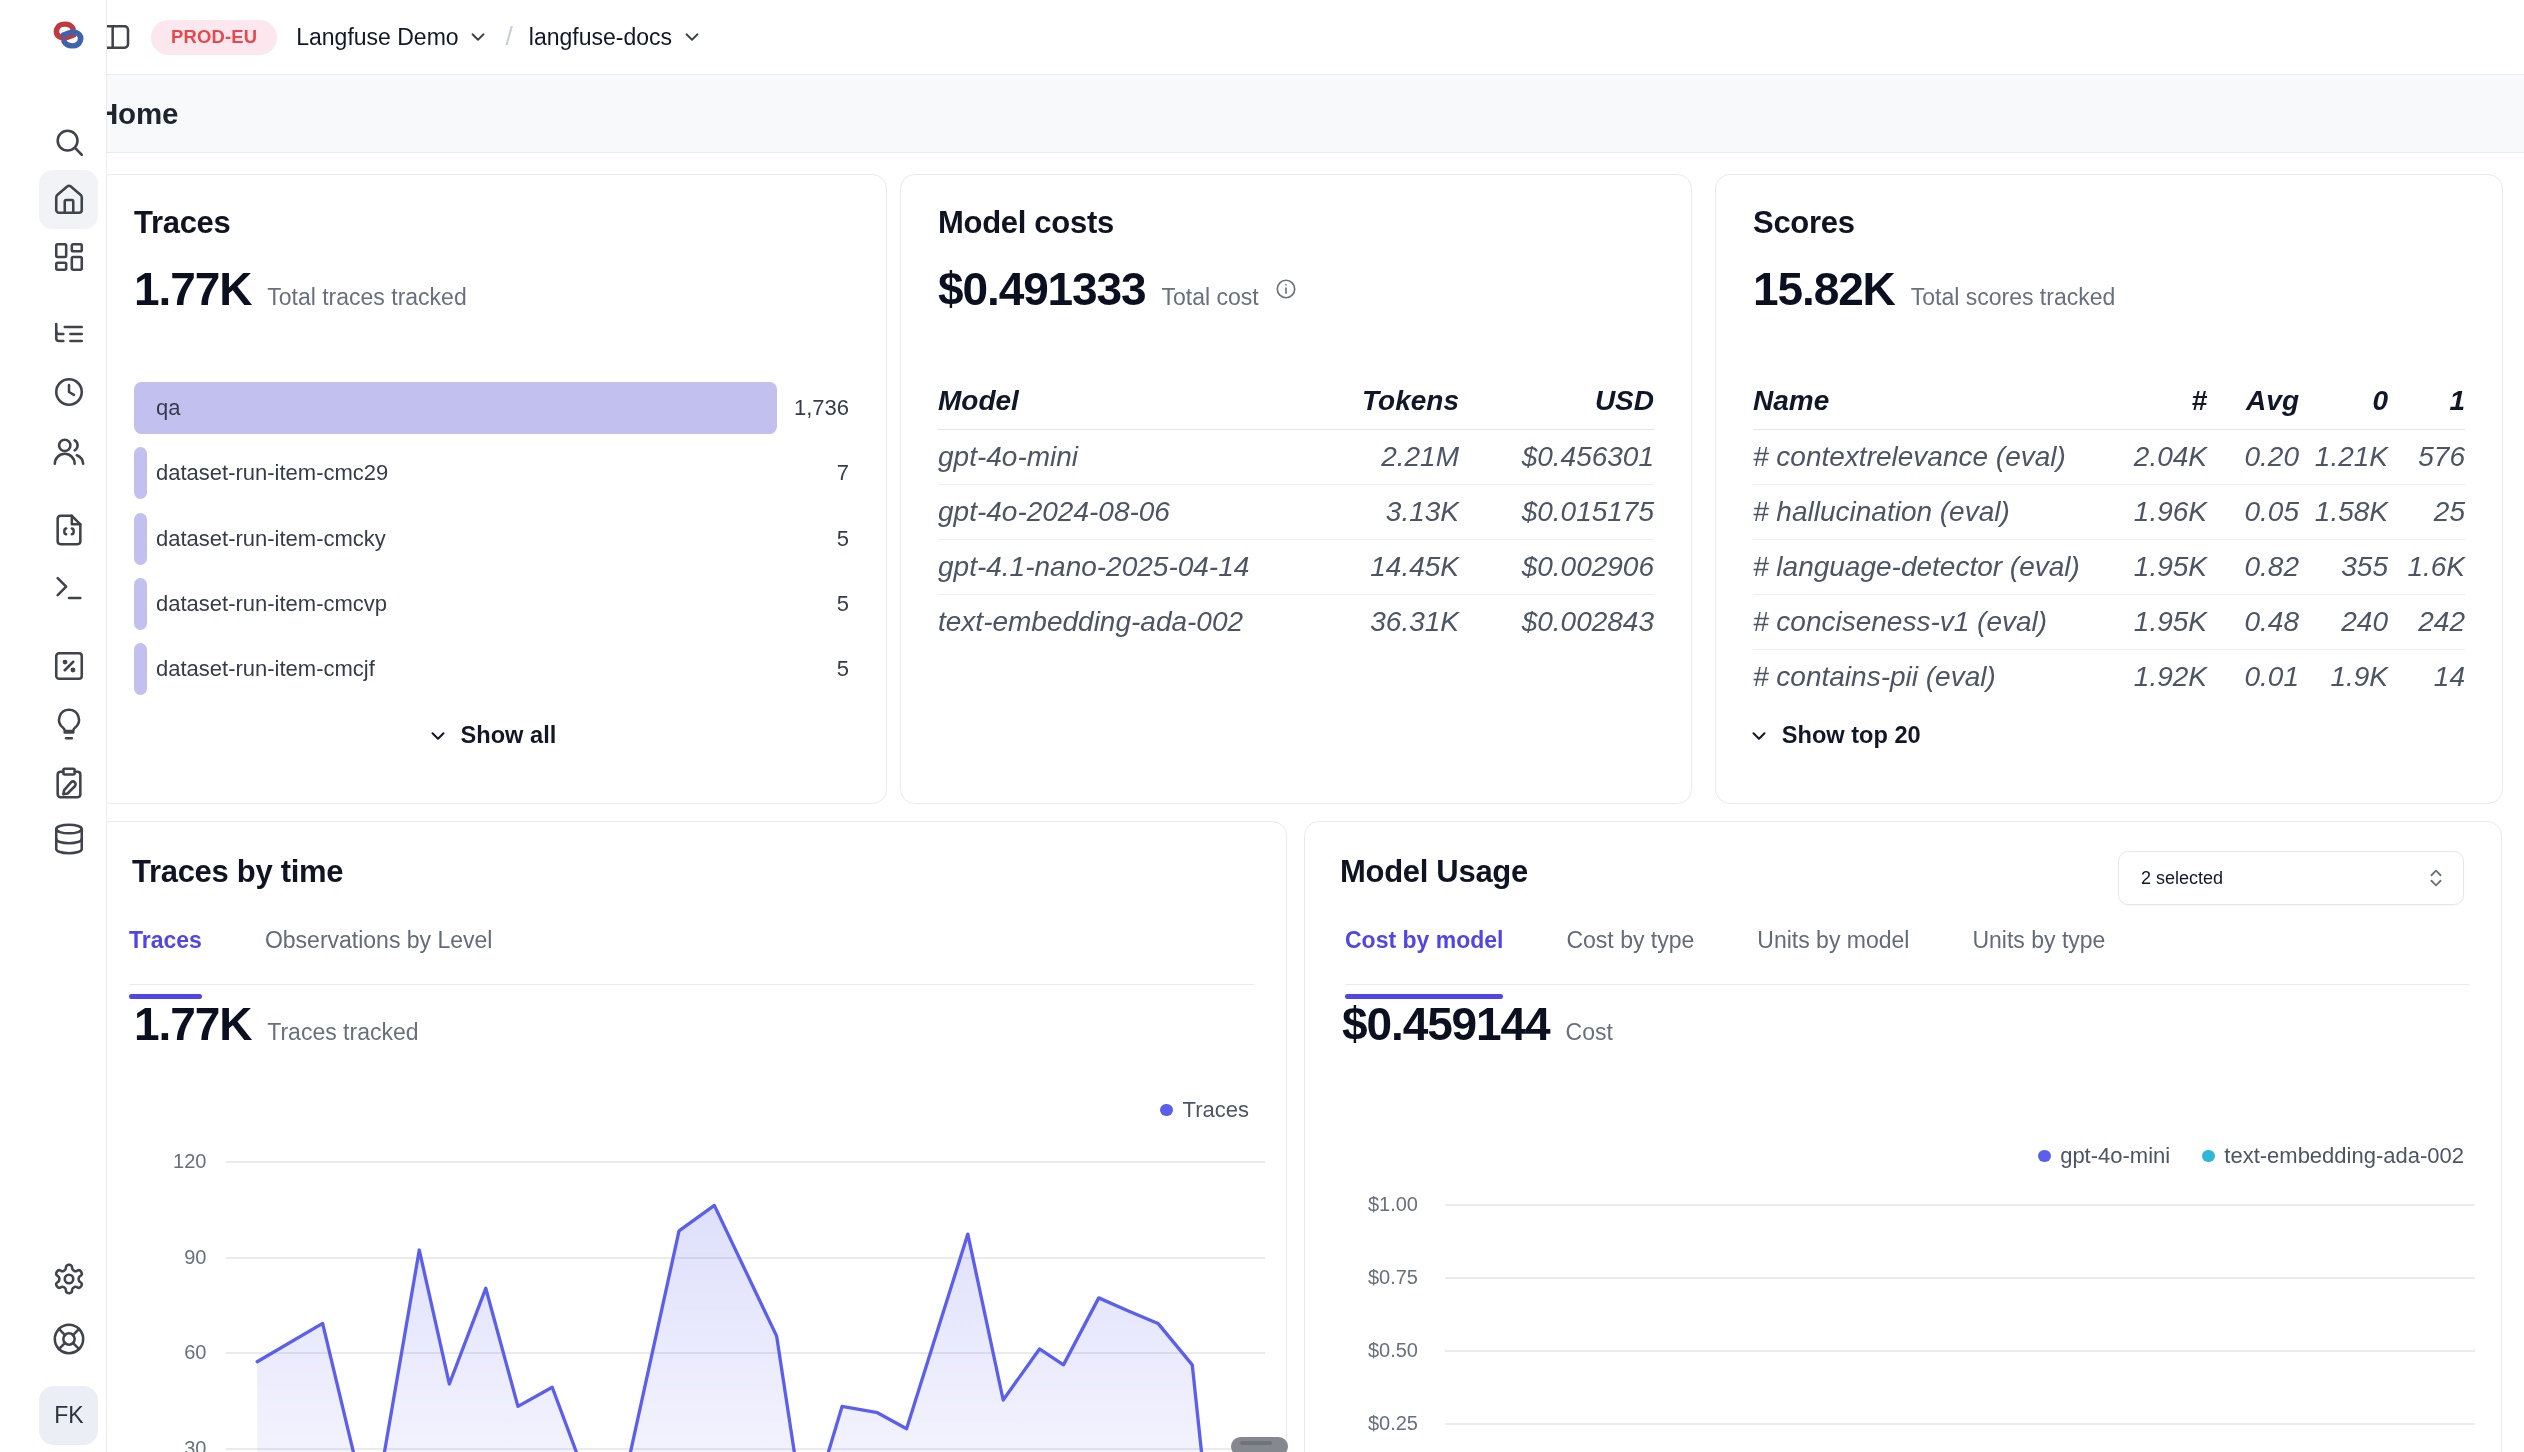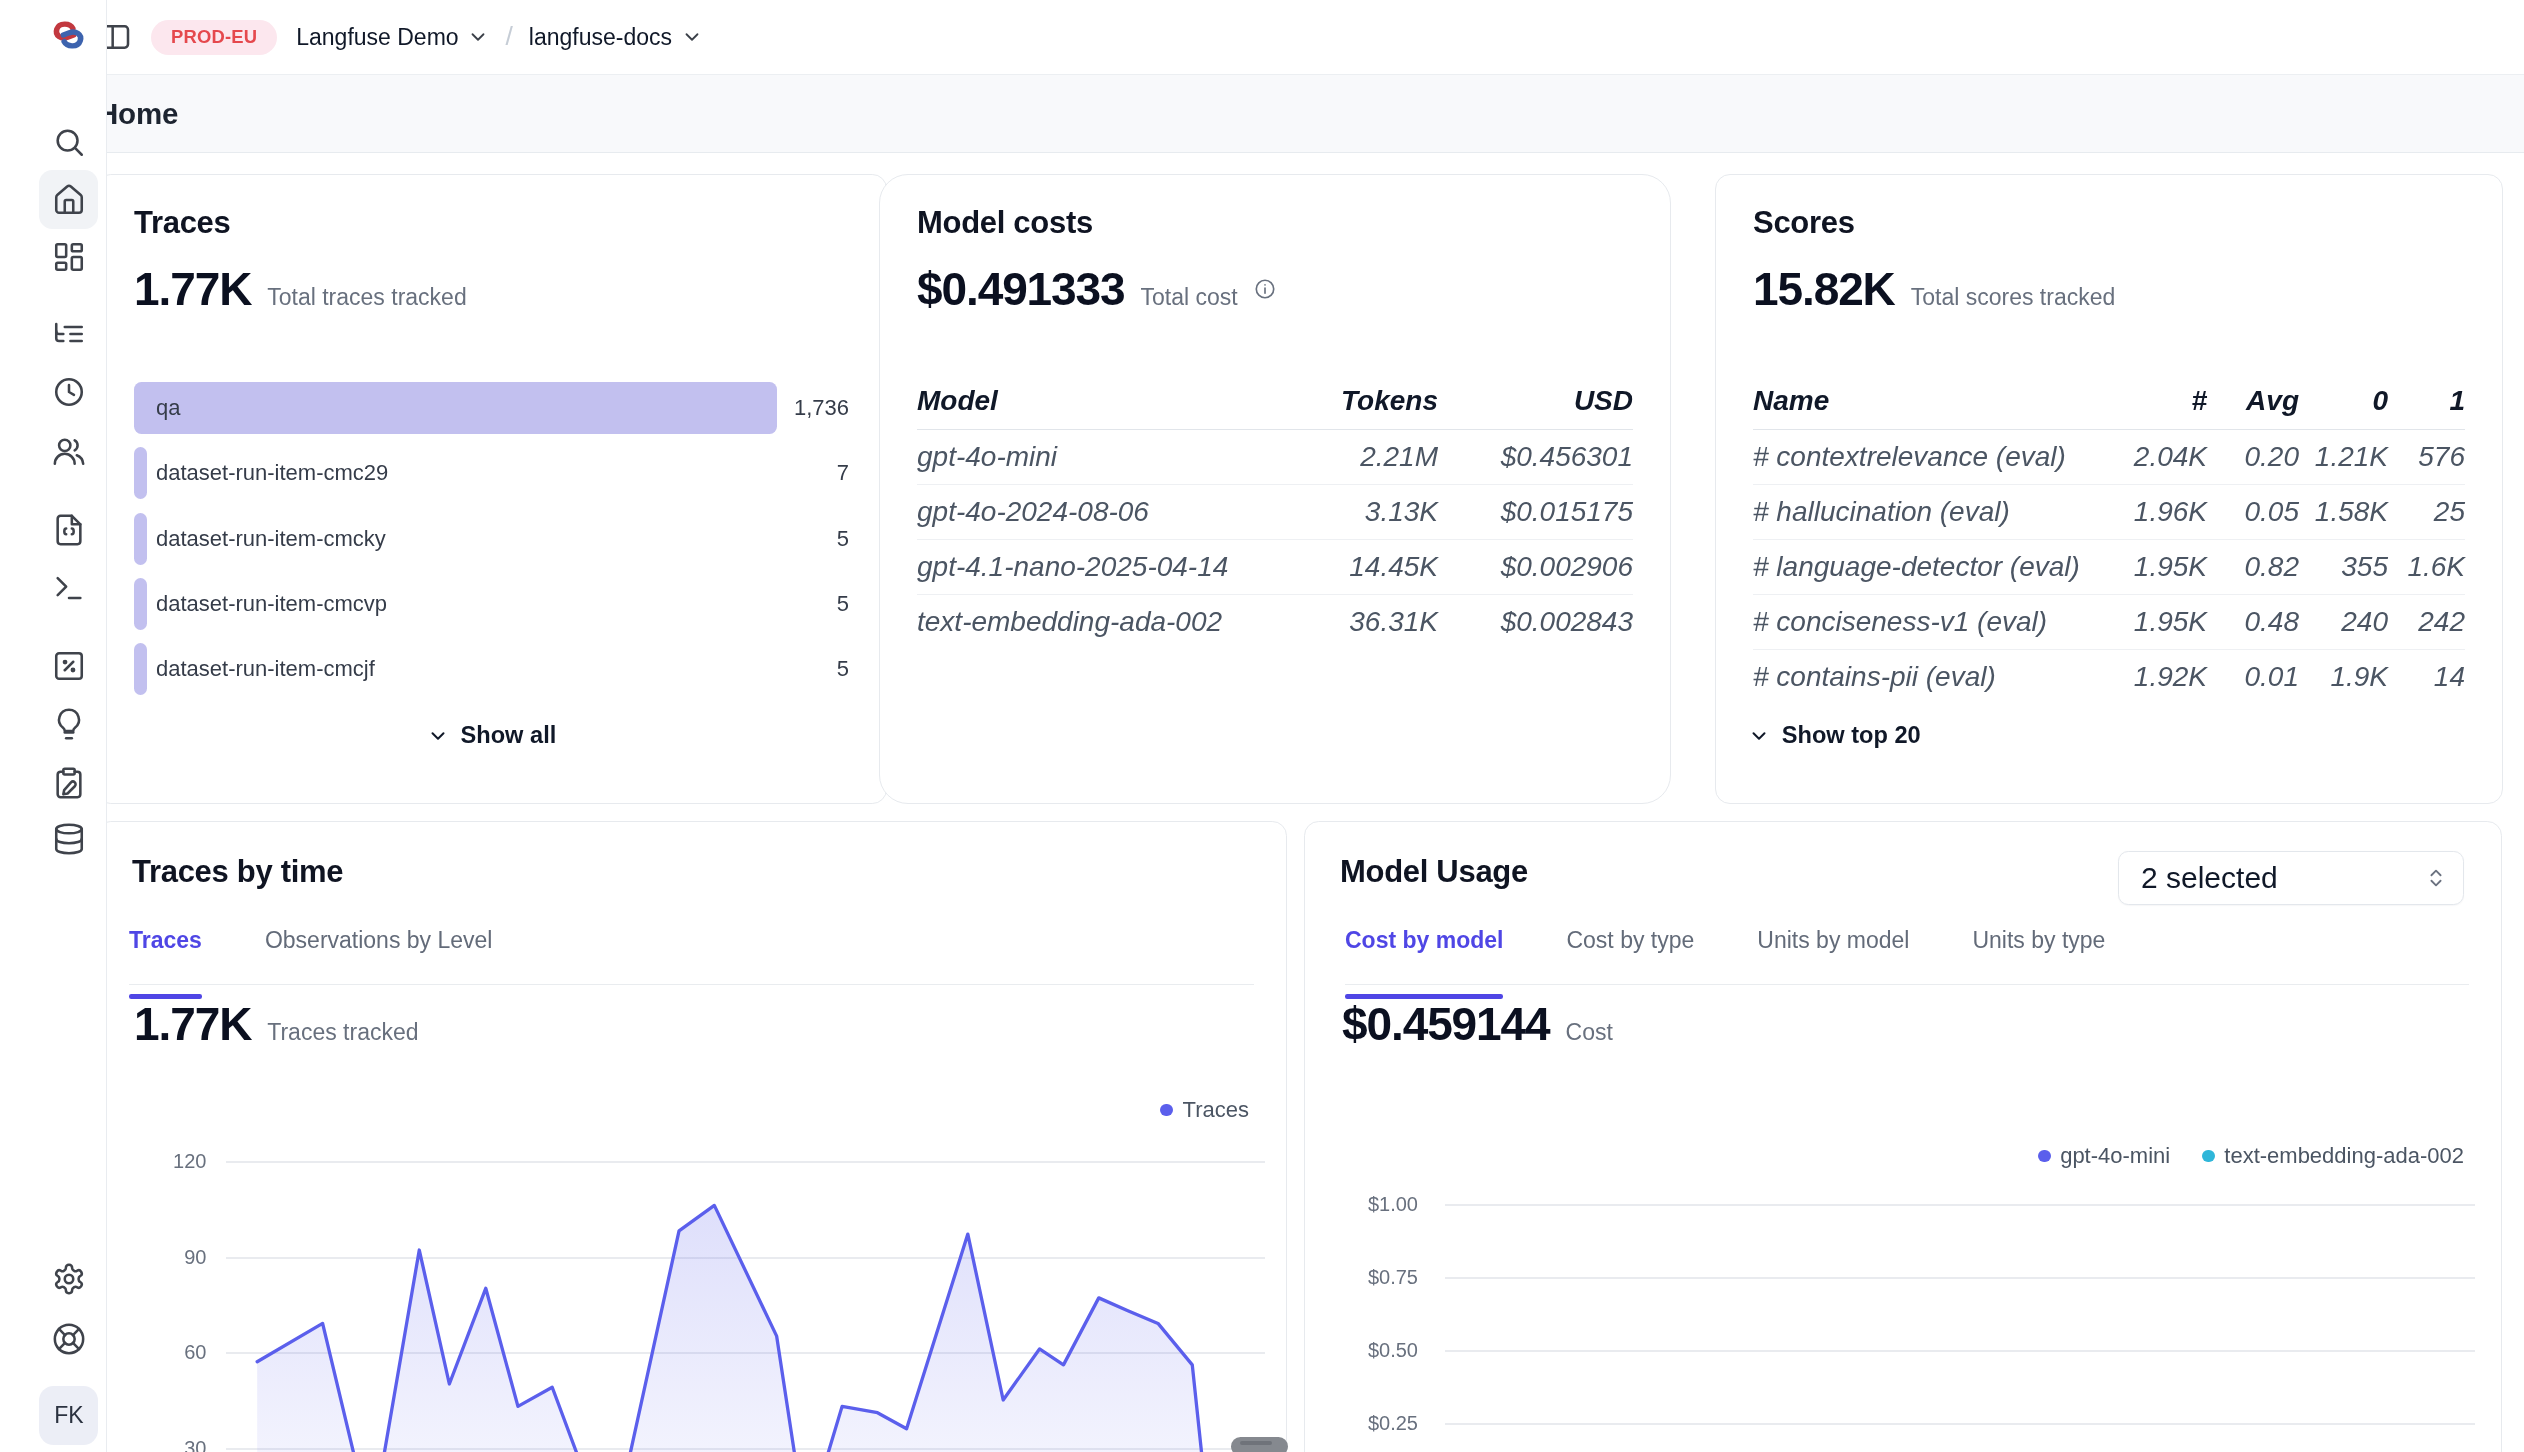--- a/index.html
+++ b/index.html
@@ -26,21 +26,21 @@
   .crumb svg{width:22px;height:22px;stroke:#3b4049;stroke-width:2;fill:none;stroke-linecap:round;stroke-linejoin:round;}
   .crumb-slash{margin-left:16px;color:#c6cdd6;font-size:26.5px;font-weight:300;transform:translateY(-1.5px);}
   .crumb.project{margin-left:16px;}
   
   .home-band{position:absolute;left:75px;top:74px;right:0;height:77px;background:#f8f9fb;
     border-top:1.5px solid #eceff2;border-bottom:1.5px solid #e7ebef;display:flex;align-items:center;padding-left:22px;}
   .home-band h1{margin:0;font-size:29.5px;font-weight:700;color:#1d2430;letter-spacing:-0.2px;}
   
   .card{position:absolute;background:#fff;border:1.5px solid #e7eaee;border-radius:14.7px;overflow:hidden;}
   #card-traces      {left:96px;top:174px;width:789px;height:628px;}
-  #card-model-costs {left:879px;top:174px;width:790px;height:628px;border-radius:29px;}
+  #card-model-costs {left:900px;top:174px;width:790px;height:628px;}
   #card-scores      {left:1715px;top:174px;width:786px;height:628px;border-radius:15px;}
   #card-traces-time {left:96px;top:821px;width:1189px;height:737px;}
   #card-model-usage {left:1304px;top:821px;width:1196px;height:737px;}
   .c-title{position:absolute;left:37px;top:29.5px;font-size:31px;font-weight:700;color:#0f1422;letter-spacing:-0.3px;}
   .c-stat{position:absolute;left:37px;top:87px;display:flex;align-items:baseline;gap:16px;}
   .c-stat .big{font-size:46px;font-weight:700;color:#0b1020;letter-spacing:-1.1px;}
   .c-stat .lbl{font-size:23px;color:#68707e;}
   .info-icon{width:22px;height:22px;align-self:center;cursor:pointer;}
   .info-icon svg{width:22px;height:22px;stroke:#68707e;stroke-width:1.8;fill:none;stroke-linecap:round;}
   
@@ -71,21 +71,21 @@
   .legend{position:absolute;right:37px;display:flex;gap:32px;align-items:center;}
   .legend .litem{display:flex;align-items:center;gap:9.6px;font-size:22px;color:#4b5563;}
   .legend .dot{width:12.5px;height:12.5px;border-radius:50%;}
   
   .gridline{position:absolute;height:1.5px;background:#e9ebef;}
   .ytick{position:absolute;font-size:20px;color:#68707e;text-align:right;}
   .chart-svg{position:absolute;}
   
   .msel{position:absolute;right:37px;top:29px;width:344px;height:52px;border:1.5px solid #e3e7ec;border-radius:10.3px;
     background:#fff;display:flex;align-items:center;cursor:pointer;box-shadow:0 0.7px 1.5px rgba(16,24,40,.04);}
-  .msel .mtext{margin-left:22px;font-size:30px;color:#101828;}
+  .msel .mtext{margin-left:22px;font-size:18px;color:#101828;}
   .msel svg{position:absolute;right:16px;width:22px;height:22px;stroke:#6b7280;stroke-width:2;fill:none;stroke-linecap:round;stroke-linejoin:round;}
   
   .scroll-pill{position:absolute;left:1231px;top:1437px;width:57px;height:19px;border-radius:9.6px;background:#85898f;cursor:grab;}
   .scroll-pill::after{content:'';position:absolute;left:8.8px;top:4.4px;width:32px;height:3.7px;border-radius:2.2px;background:#6f737a;}
 </style>
 </head>
 <body>
 
 <aside class="sidebar">
   <svg class="logo" viewBox="0 0 56 52">

